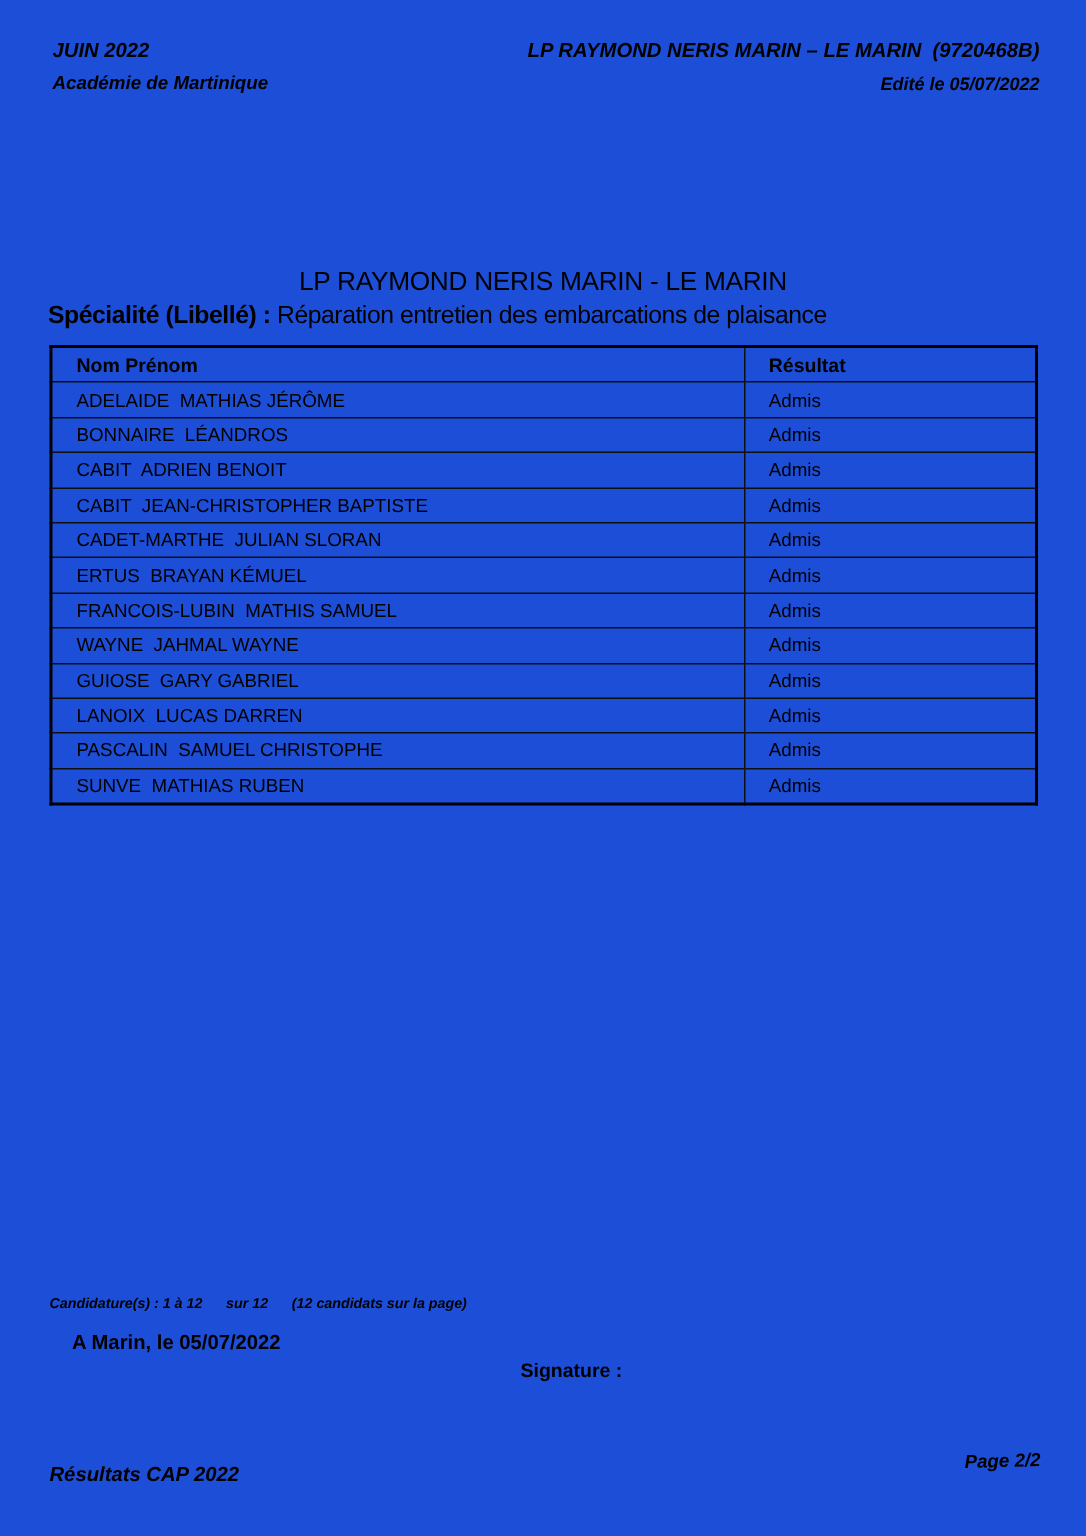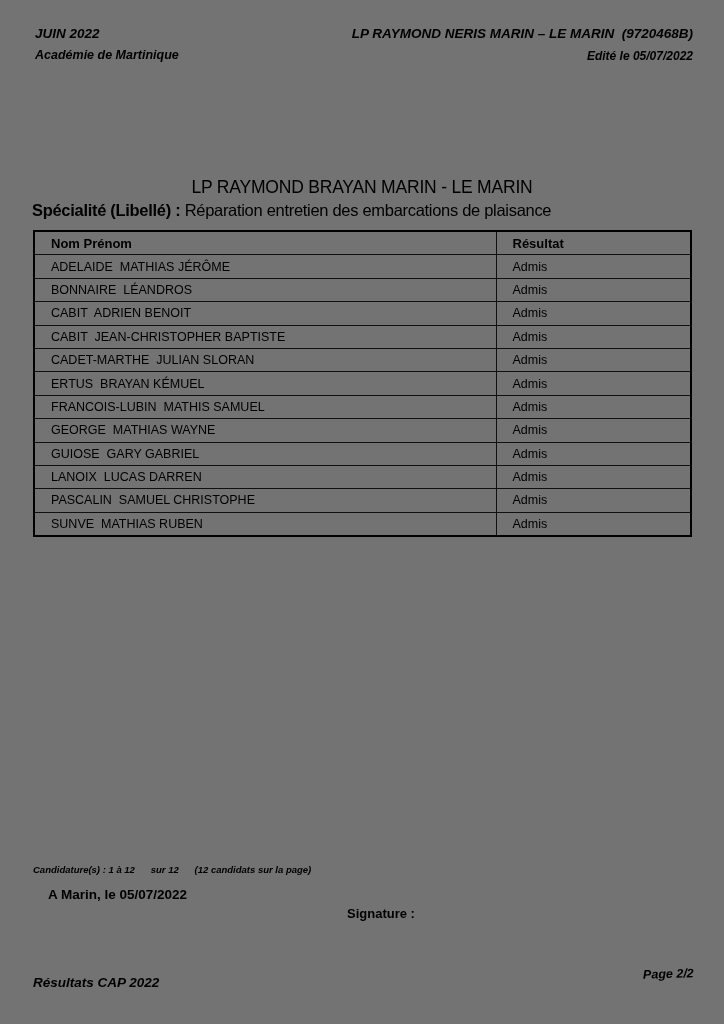--- a/index.html
+++ b/index.html
@@ -4,21 +4,21 @@
 <style>
   html, body {
     margin: 0;
     padding: 0;
     background: #ffffff;
   }
   .page {
     position: relative;
     width: 724px;
     height: 1024px;
-    background: #737373;
+    background: #1d4ed8;
     font-family: "Liberation Sans", sans-serif;
     color: #000000;
     overflow: hidden;
   }
   
   .header-left {
     position: absolute;
     top: 27px;
     left: 35px;
     font-weight: bold;
@@ -158,21 +158,21 @@
   </div>
 
   <div class="header-right">
     <div class="hr1">LP RAYMOND NERIS MARIN – LE MARIN  (9720468B)</div>
     <div class="hr2">Edité le 05/07/2022</div>
   </div>
 
   <div class="title-block">
   </div>
 
-  <div class="school-name">LP RAYMOND BRAYAN MARIN - LE MARIN</div>
+  <div class="school-name">LP RAYMOND NERIS MARIN - LE MARIN</div>
 
   <div class="specialty-line">
     <span class="spec-label">Spécialité (Libellé) :</span><span> Réparation entretien des embarcations de plaisance</span>
   </div>
 
   <table class="results-table">
     <colgroup>
       <col class="col-name">
       <col class="col-result">
     </colgroup>
@@ -205,21 +205,21 @@
         </tr>
         <tr>
           <td>ERTUS  BRAYAN KÉMUEL</td>
           <td>Admis</td>
         </tr>
         <tr>
           <td>FRANCOIS-LUBIN  MATHIS SAMUEL</td>
           <td>Admis</td>
         </tr>
         <tr>
-          <td>GEORGE  MATHIAS WAYNE</td>
+          <td>WAYNE  JAHMAL WAYNE</td>
           <td>Admis</td>
         </tr>
         <tr>
           <td>GUIOSE  GARY GABRIEL</td>
           <td>Admis</td>
         </tr>
         <tr>
           <td>LANOIX  LUCAS DARREN</td>
           <td>Admis</td>
         </tr>

